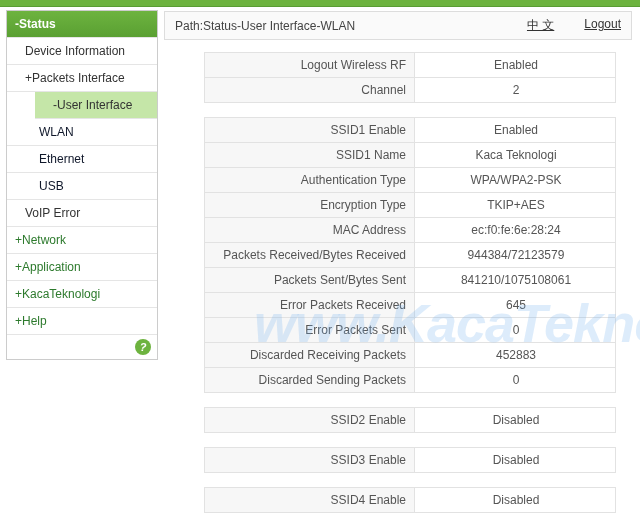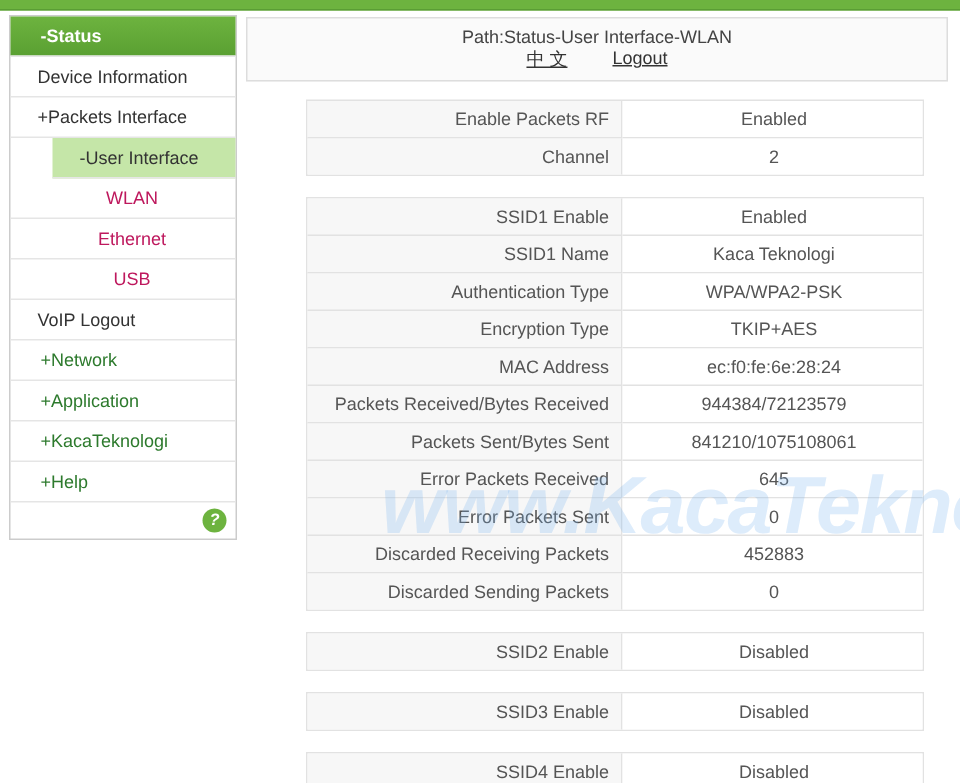--- a/index.html
+++ b/index.html
@@ -1,30 +1,30 @@
 <!DOCTYPE html>
 <html><head>
 <meta charset="utf-8">
 <style>
   * { box-sizing: border-box; margin: 0; padding: 0; }
   body { font-family: Arial, sans-serif; font-size: 12px; background: #fff; width: 640px; height: 522px; overflow: hidden; }
   .topbar { height: 7px; background: #6db33f; border-bottom: 1px solid #5a9d34; }
   .container { display: flex; height: 515px; }
   .sidebar { width: 152px; border: 1px solid #ccc; margin: 3px 0 0 6px; background: #fff; align-self: flex-start; }
-  .nav-item { display: block; padding: 6px 20px; border-bottom: 1px solid #e5e5e5; color: #333; cursor: pointer; }
+  .nav-item { display: block; padding: 6px 8px; border-bottom: 1px solid #e5e5e5; color: #333; cursor: pointer; }
   .nav-item:last-child { border-bottom: none; }
   .nav-section { font-weight: normal; color: #2d7a2d; }
   .nav-section.active { background: linear-gradient(#6db33f,#5aa032); color: #fff; font-weight: bold; }
   .nav-sub { padding-left: 18px; color: #333; }
   .nav-sub.selected { background: #c5e6a8; color: #333; margin-left: 28px; }
-  .nav-leaf { padding-left: 32px; color: #be185d; text-align: center; }
+  .nav-leaf { padding-left: 32px; color: #0f172a; }
   .help-row { text-align: right; padding: 4px 6px; }
   .help-icon { display: inline-block; width: 16px; height: 16px; border-radius: 50%; background: #6db33f; color: #fff; text-align: center; line-height: 16px; font-size: 11px; font-style: italic; font-weight: bold; }
   .main { flex: 1; padding: 4px 8px 0 6px; overflow-y: auto; }
-  .pathbar { display: flex; align-items: center; justify-content: space-between; border: 1px solid #ddd; background: #fafafa; padding: 5px 10px; margin-bottom: 12px; flex-direction: column; }
+  .pathbar { display: flex; align-items: center; justify-content: space-between; border: 1px solid #ddd; background: #fafafa; padding: 5px 10px; margin-bottom: 12px; }
   .pathbar .left { color: #444; }
   .pathbar .right { display: flex; gap: 30px; }
   .pathbar .right span { color: #333; text-decoration: underline; cursor: pointer; }
   .info-table { width: 100%; border-collapse: separate; border-spacing: 0; margin-bottom: 14px; border: 1px solid #e2e2e2; }
   .info-table td { border-bottom: 1px solid #e2e2e2; padding: 5px 8px; font-size: 12px; color: #555; }
   .info-table tr:last-child td { border-bottom: none; }
   .info-table td.label { width: 210px; text-align: right; background: #f7f7f7; border-right: 1px solid #e2e2e2; }
   .info-table td.value { background: #fff; text-align: center; padding-left: 10px; }
   .watermark { position: absolute; left: 90px; top: 240px; font-size: 54px; font-weight: bold; color: rgba(120,180,240,0.25); font-style: italic; pointer-events: none; white-space: nowrap; z-index: 0; letter-spacing: -1px; }
   .content-area { position: relative; padding: 0 16px 0 40px; }
@@ -35,21 +35,21 @@
 <div class="topbar"></div>
 <div class="container">
   <div class="sidebar">
     <div class="nav-item nav-section active">-Status</div>
     <div class="nav-item nav-sub">Device Information</div>
     <div class="nav-item nav-sub">+Packets Interface</div>
     <div class="nav-item nav-sub selected">-User Interface</div>
     <div class="nav-item nav-leaf">WLAN</div>
     <div class="nav-item nav-leaf">Ethernet</div>
     <div class="nav-item nav-leaf">USB</div>
-    <div class="nav-item nav-sub">VoIP Logout</div>
+    <div class="nav-item nav-sub">VoIP Error</div>
     <div class="nav-item nav-section">+Network</div>
     <div class="nav-item nav-section">+Application</div>
     <div class="nav-item nav-section">+KacaTeknologi</div>
     <div class="nav-item nav-section">+Help</div>
     <div class="help-row"><span class="help-icon">?</span></div>
   </div>
 
   <div class="main">
     <div class="pathbar">
       <span class="left">Path:Status-User Interface-WLAN</span>
@@ -58,21 +58,21 @@
         <span>Logout</span>
       </span>
     </div>
 
     <div class="content-area">
       <div class="watermark">www.KacaTeknologi.com</div>
 
       <table class="info-table">
         <tbody>
             <tr>
-              <td class="label">Enable Packets RF</td>
+              <td class="label">Logout Wireless RF</td>
               <td class="value">Enabled</td>
             </tr>
         <tr>
               <td class="label">Channel</td>
               <td class="value">2</td>
             </tr>
       </tbody>
         </table>
 
       <table class="info-table">

